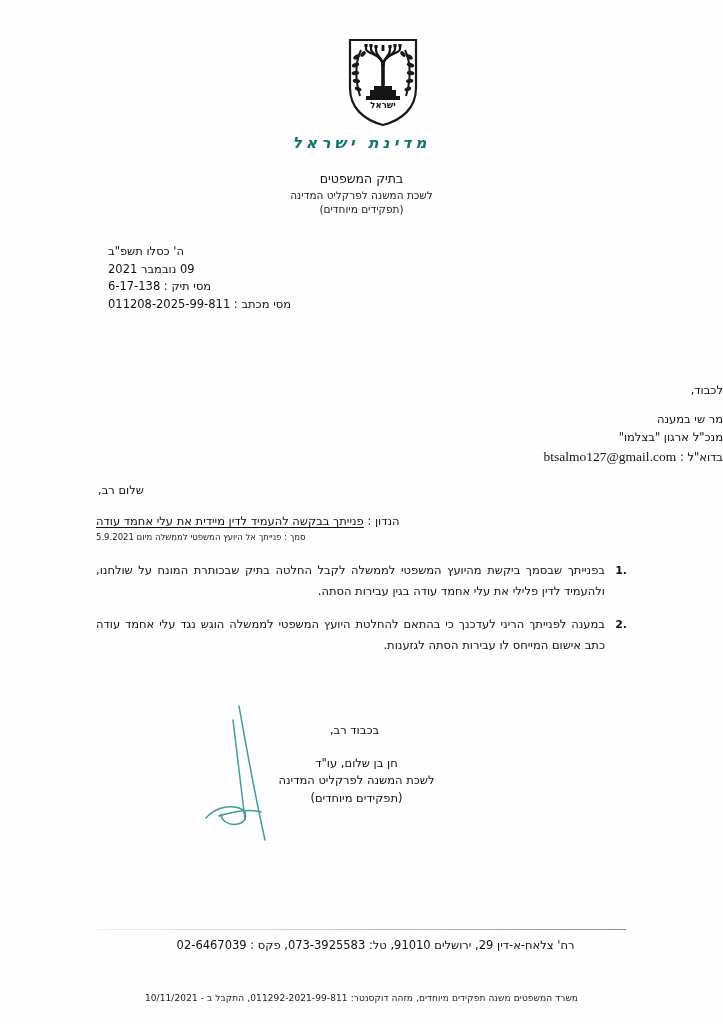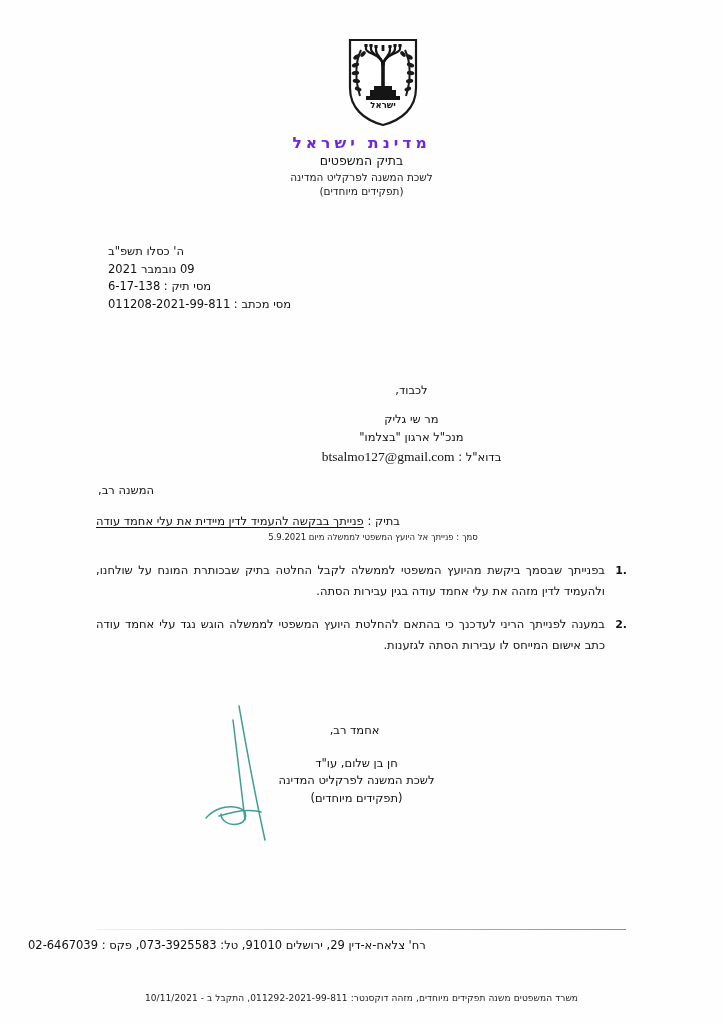--- a/index.html
+++ b/index.html
@@ -46,22 +46,23 @@
     top: 133px;
     left: 0;
     right: 0;
     text-align: center;
     line-height: 1.32;
   }
   .lh-state {
     font-size: 15.5px;
     font-weight: 700;
     letter-spacing: 4px;
-    color: #6d28d9;
-    margin-bottom: 0;
+    color: #0f766e;
+    margin-bottom: 18px;
+    font-style: italic;
   }
   .lh-ministry {
     font-size: 12.5px;
     color: #151515;
   }
   .lh-bureau {
     font-size: 10.5px;
     color: #1a1a1a;
     margin-top: 1px;
   }
@@ -82,21 +83,21 @@
     color: #111;
   }
   .refblock div { direction: rtl; unicode-bidi: plaintext; }
 
   
   .addressee {
     position: absolute;
     top: 381px;
     right: 0;
     left: 100px;
-    text-align: center;
+    text-align: right;
     font-size: 11.5px;
     line-height: 1.58;
   }
   .addressee .to { margin-bottom: 11px; }
   .addressee .mail {
     direction: rtl;
     unicode-bidi: plaintext;
     font-size: 11.5px;
   }
   .addressee .mail .addr {
@@ -126,24 +127,23 @@
   .subject .value {
     font-weight: 400;
     text-decoration: underline;
     text-underline-offset: 2px;
   }
   .reference {
     position: absolute;
     top: 532px;
     left: 96px;
     right: 96px;
-    text-align: center;
+    text-align: left;
     font-size: 8.5px;
     color: #1a1a1a;
-    margin-left: 23px;
   }
 
   
   .body {
     position: absolute;
     top: 560px;
     right: 96px;
     left: 96px;
     font-size: 11.5px;
     line-height: 1.82;
@@ -205,21 +205,21 @@
     left: 97px;
     right: 97px;
     height: 1px;
     background: linear-gradient(to left, #8e8e8e, #d9d9d9 70%, #efefef);
   }
   .footer-addr {
     position: absolute;
     top: 938px;
     left: 0;
     right: 0;
-    text-align: left;
+    text-align: center;
     font-size: 11.5px;
     direction: rtl;
     unicode-bidi: plaintext;
     margin-left: 28px;
   }
   .stamp-line {
     position: absolute;
     top: 993px;
     left: 0;
     right: 0;
@@ -284,53 +284,53 @@
     <div class="lh-state">מדינת ישראל</div>
     <div class="lh-ministry">בתיק המשפטים</div>
     <div class="lh-bureau">לשכת המשנה לפרקליט המדינה</div>
     <div class="lh-unit">(תפקידים מיוחדים)</div>
   </div>
 
   <div class="refblock">
     <div>ה' כסלו תשפ"ב</div>
     <div>09 נובמבר 2021</div>
     <div>מסי תיק : 6-17-138</div>
-    <div>מסי מכתב : 011208-2021-99-811</div>
+    <div>מסי מכתב : 011208-2025-99-811</div>
   </div>
 
   <div class="addressee">
     <div class="to">לכבוד,</div>
-    <div>מר שי גליק</div>
+    <div>מר שי במענה</div>
     <div>מנכ"ל ארגון "בצלמו"</div>
     <div class="mail">
       <span>בדוא"ל :</span>
       <span class="addr">btsalmo127@gmail.com</span>
     </div>
   </div>
 
-  <div class="greeting">המשנה רב,</div>
+  <div class="greeting">שלום רב,</div>
 
   <div class="subject">
-    <span class="label">בתיק :</span>
+    <span class="label">הנדון :</span>
     <span class="value">פנייתך בבקשה להעמיד לדין מיידית את עלי אחמד עודה</span>
   </div>
   <div class="reference">סמך : פנייתך אל היועץ המשפטי לממשלה מיום 5.9.2021</div>
 
   <div class="body">
     <div class="para">
       <span class="num">1.</span>
-      <span class="txt">בפנייתך שבסמך ביקשת מהיועץ המשפטי לממשלה לקבל החלטה בתיק שבכותרת המונח על שולחנו, ולהעמיד לדין מזהה את עלי אחמד עודה בגין עבירות הסתה.</span>
+      <span class="txt">בפנייתך שבסמך ביקשת מהיועץ המשפטי לממשלה לקבל החלטה בתיק שבכותרת המונח על שולחנו, ולהעמיד לדין פלילי את עלי אחמד עודה בגין עבירות הסתה.</span>
     </div>
     <div class="para">
       <span class="num">2.</span>
       <span class="txt">במענה לפנייתך הריני לעדכנך כי בהתאם להחלטת היועץ המשפטי לממשלה הוגש נגד עלי אחמד עודה כתב אישום המייחס לו עבירות הסתה לגזענות.</span>
     </div>
   </div>
 
-  <div class="sign-closing">אחמד רב,</div>
+  <div class="sign-closing">בכבוד רב,</div>
 
   <svg class="sig-ink" viewBox="0 0 110 150">
     <g fill="none" stroke="#3f9e95" stroke-width="1.5" stroke-linecap="round">
       <path d="M44 6 C50 40 58 86 70 140"></path>
       <path d="M38 20 C42 52 46 88 50 120"></path>
       <path d="M11 118 C18 110 30 104 44 108 C54 111 52 122 43 124 C33 126 26 120 26 114"></path>
       <path d="M24 116 C36 112 52 108 66 112"></path>
     </g>
   </svg>
 

